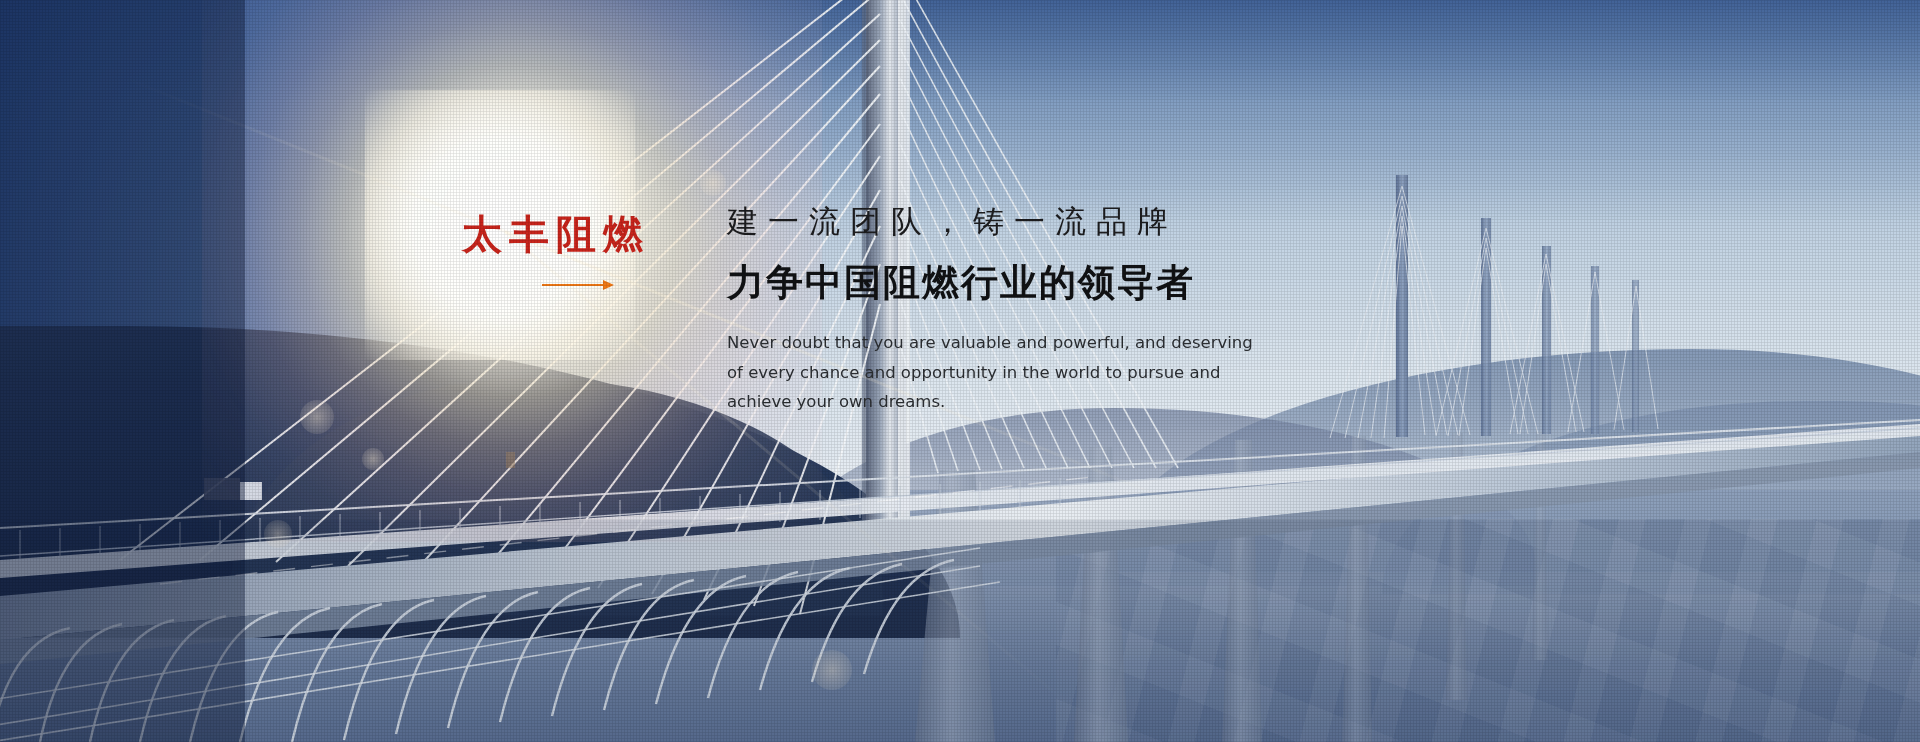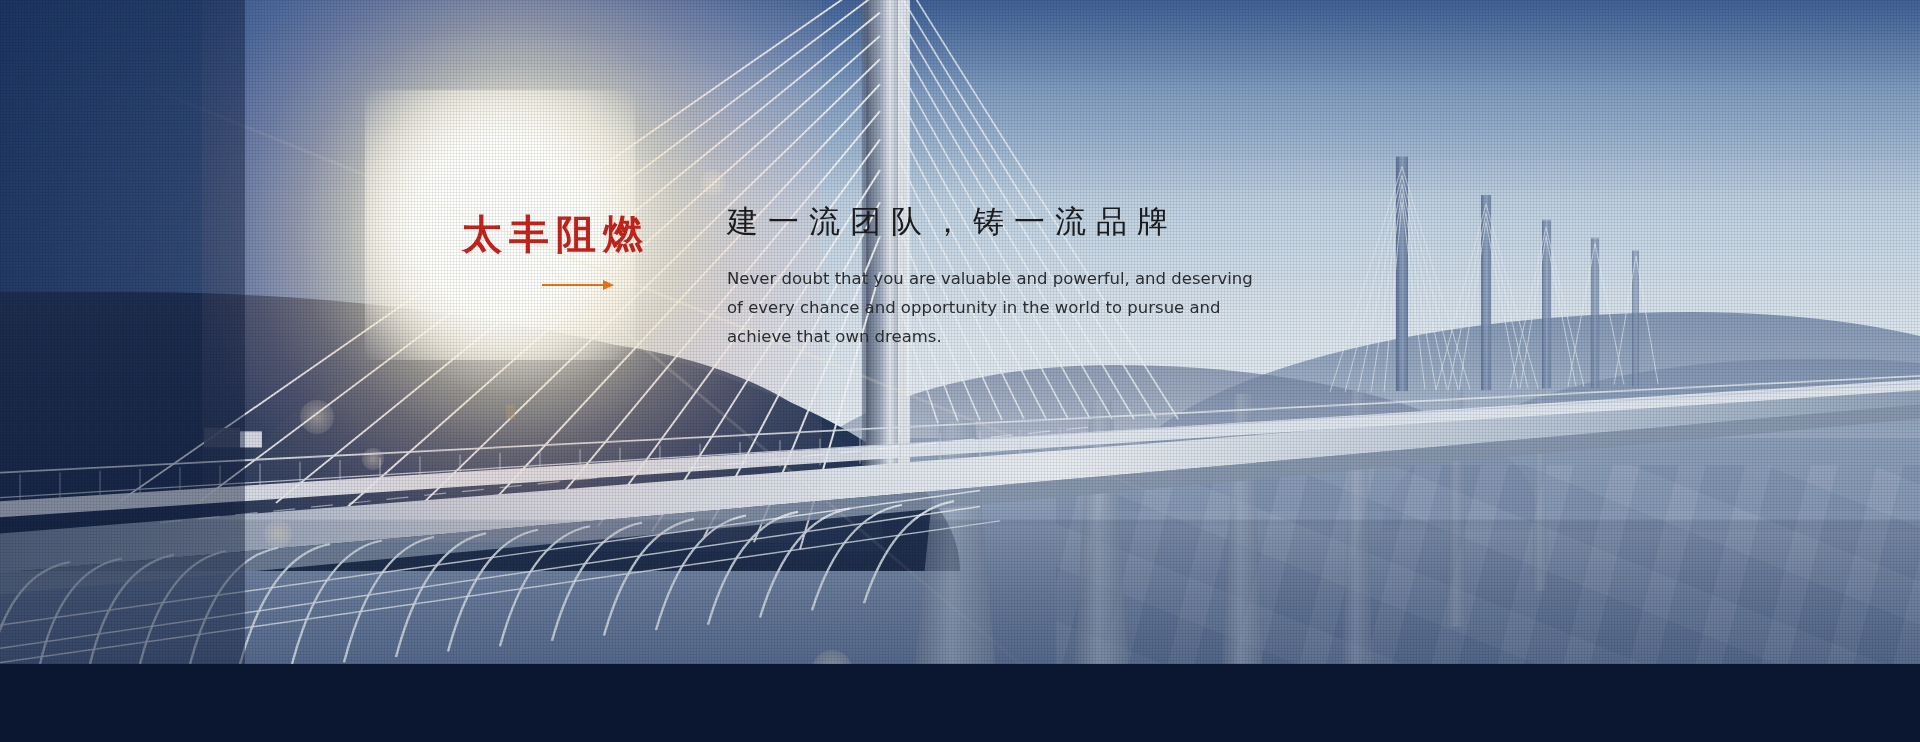--- a/index.html
+++ b/index.html
@@ -8,21 +8,21 @@
     padding: 0;
     background: #0b1730;
   }
   body {
     font-family: "Liberation Sans", "DejaVu Sans", sans-serif;
   }
 
   .banner {
     position: relative;
     width: 1920px;
-    height: 664px;
+    height: 742px;
     overflow: hidden;
     background: #cfdcea;
     user-select: none;
   }
 
   
   .sky {
     position: absolute;
     inset: 0;
     background:
@@ -504,23 +504,24 @@
     <div class="logo-block">
       <div class="logo-text">太丰阻燃</div>
       <div class="logo-arrow">
         <span class="shaft"></span>
         <span class="head"></span>
       </div>
     </div>
 
     <div class="text-block">
       <div class="headline-1">建一流团队，铸一流品牌</div>
+      <div class="headline-2">力争中国阻燃行业的领导者</div>
       <div class="sub-copy">
         <span class="line">Never doubt that you are valuable and powerful, and deserving</span>
         <span class="line"> of every chance and opportunity in the world to pursue and</span>
-        <span class="line">achieve that own dreams.</span>
+        <span class="line">achieve your own dreams.</span>
       </div>
     </div>
 
   </div>
 
   <div class="texture"></div>
 </div>
 
 </body></html>

